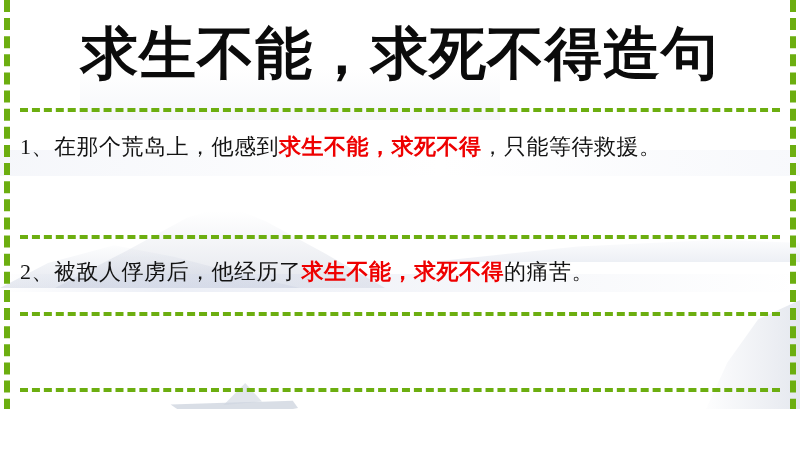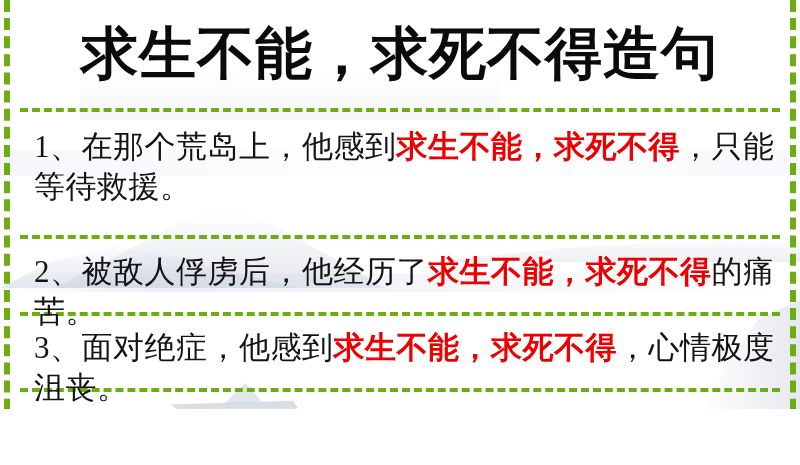--- a/index.html
+++ b/index.html
@@ -126,23 +126,23 @@
     line-height: 72px;
     letter-spacing: 1px;
     color: #0b0b0b;
     z-index: 3;
     white-space: nowrap;
   }
 
   
   .sentence {
     position: absolute;
-    left: 34px;
+    left: 20px;
     right: 22px;
-    font-size: 31px;
+    font-size: 22px;
     line-height: 40px;
     color: #131313;
     letter-spacing: 0.5px;
     z-index: 3;
   }
   .sentence .hl {
     color: #ee0000;
     font-weight: bold;
   }
 
@@ -202,23 +202,20 @@
   <div class="sep" style="top:388px;"></div>
 
   <div class="sentence" style="top:127px;">
     <span>1、</span><span>在那个荒岛上，他感到</span><span class="hl">求生不能，求死不得</span><span>，只能等待救援。</span>
   </div>
 
   <div class="sentence" style="top:252px;">
     <span>2、</span><span>被敌人俘虏后，他经历了</span><span class="hl">求生不能，求死不得</span><span>的痛苦。</span>
   </div>
 
-  <div class="sentence" style="top:328px;">
-    <span>3、</span><span>面对绝症，他感到</span><span class="hl">求生不能，求死不得</span><span>，心情极度沮丧。</span>
-  </div>
 
   <div class="logo">
     <div class="logo-mark">
       <svg viewBox="0 0 42 42" width="42" height="42" aria-hidden="true">
         <path d="M28.5 4.5c1.6 3.4 1.2 6.6-0.9 9.6 3.8 0.1 6.9 1.8 9.1 5.1 1.1 5.6-0.3 10.4-4.3 14.2-4.3 4-9.4 5.4-15.2 4.3 4.7-1.0 8.6-3.2 11.5-6.8 3.0-3.7 3.9-7.8 2.6-12.3-1.1-3.7-3.4-6.6-6.7-8.8 1.7-1.5 3.0-3.3 3.9-5.3z" fill="#e60012"></path>
         <path d="M20.8 11.0c-5.4 0.9-9.4 3.7-11.9 8.4-2.2 4.2-2.1 8.3 0.4 12.3 2.2 3.5 5.4 5.6 9.5 6.4-3.4 0.5-6.6-0.1-9.6-1.9-4.0-2.4-6.3-5.9-6.8-10.5-0.5-5.0 1.3-9.1 5.2-12.3 3.8-3.1 8.2-4.1 13.2-2.4z" fill="#e60012"></path>
         <path d="M24.6 17.0c2.2 2.5 2.7 5.3 1.5 8.4-1.2 3.2-3.5 5.2-6.8 6.1-3.3 0.9-6.3 0.3-8.9-1.9 3.0 0.9 5.8 0.7 8.4-0.8 2.6-1.5 4.1-3.7 4.5-6.7 0.2-1.8-0.1-3.5-0.8-5.1z" fill="#e60012"></path>
       </svg>
     </div>
     <div class="logo-text">励学网</div>

